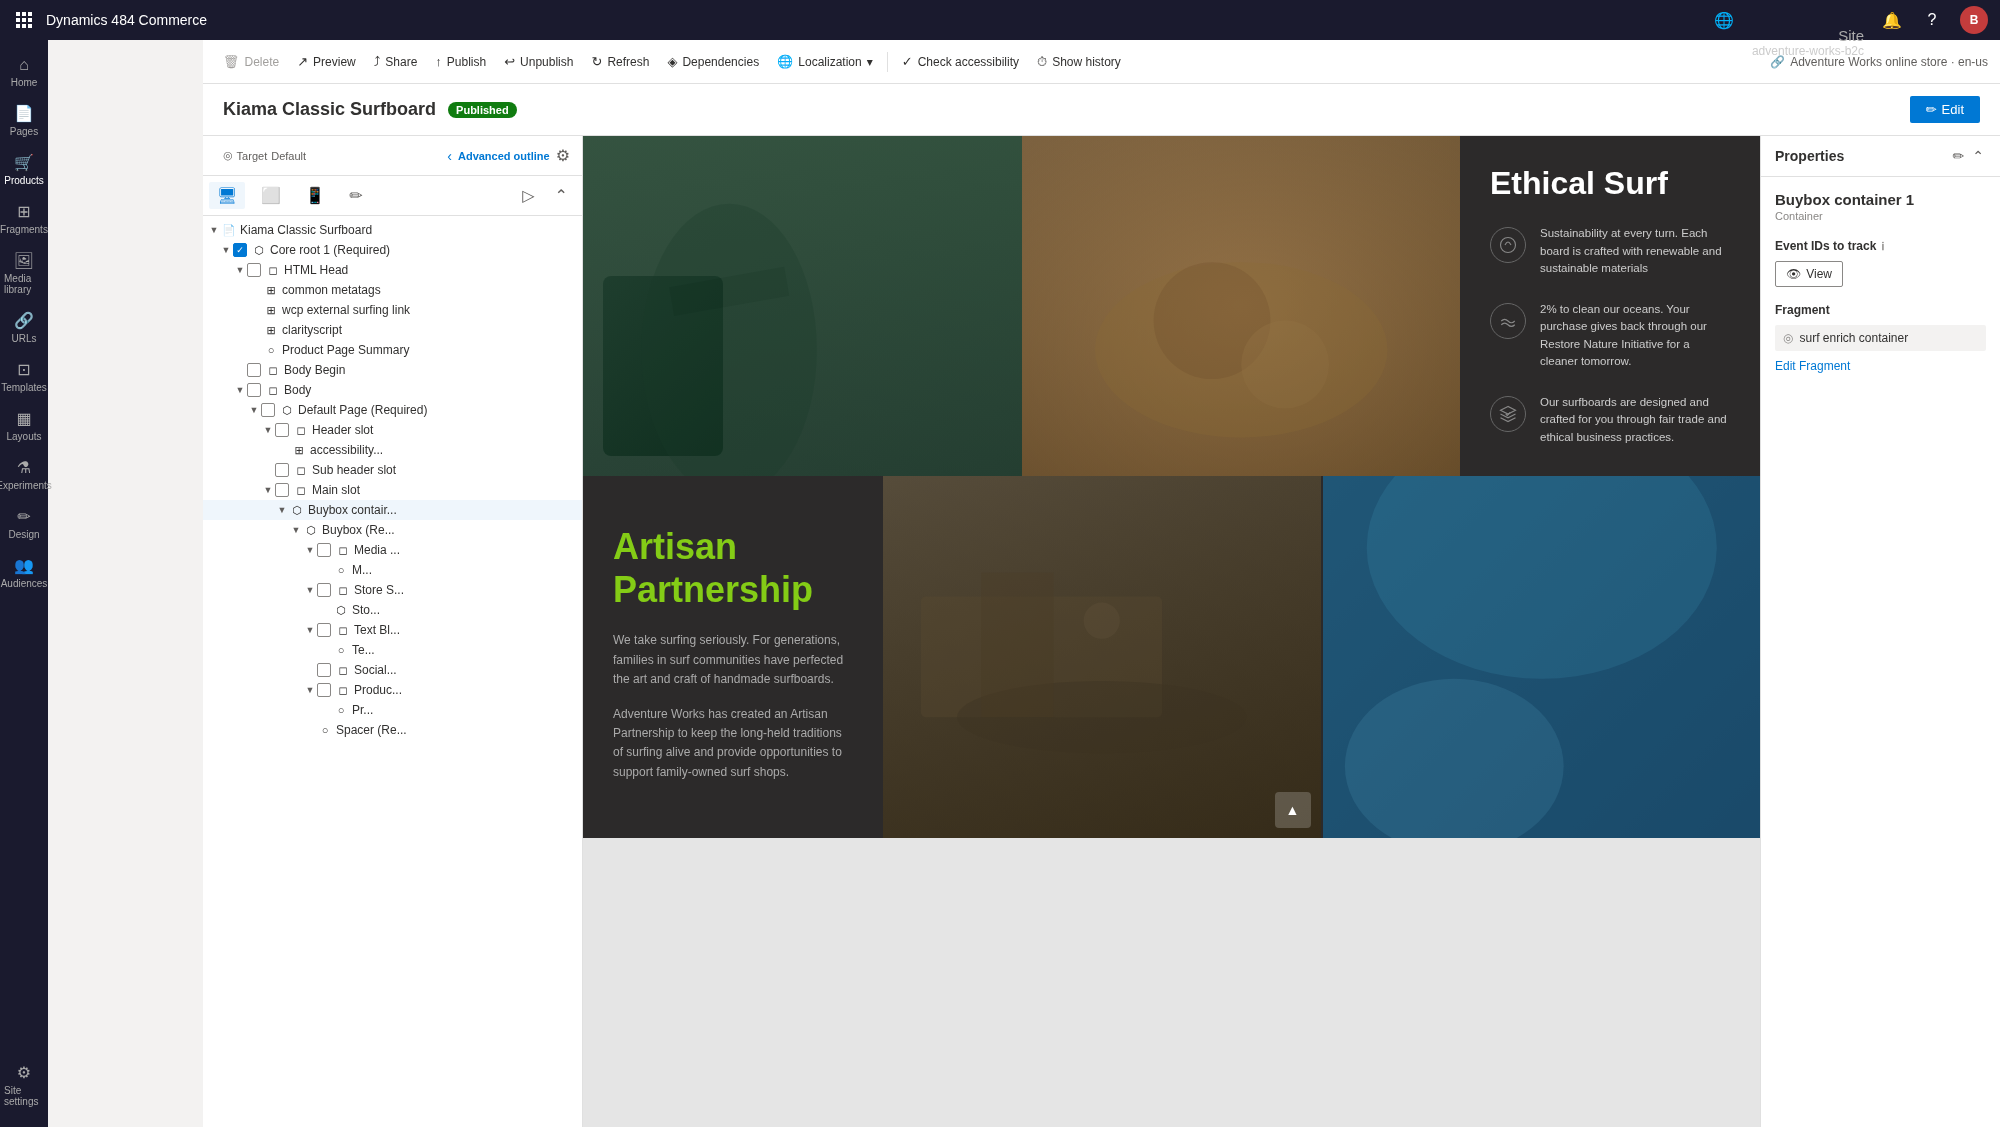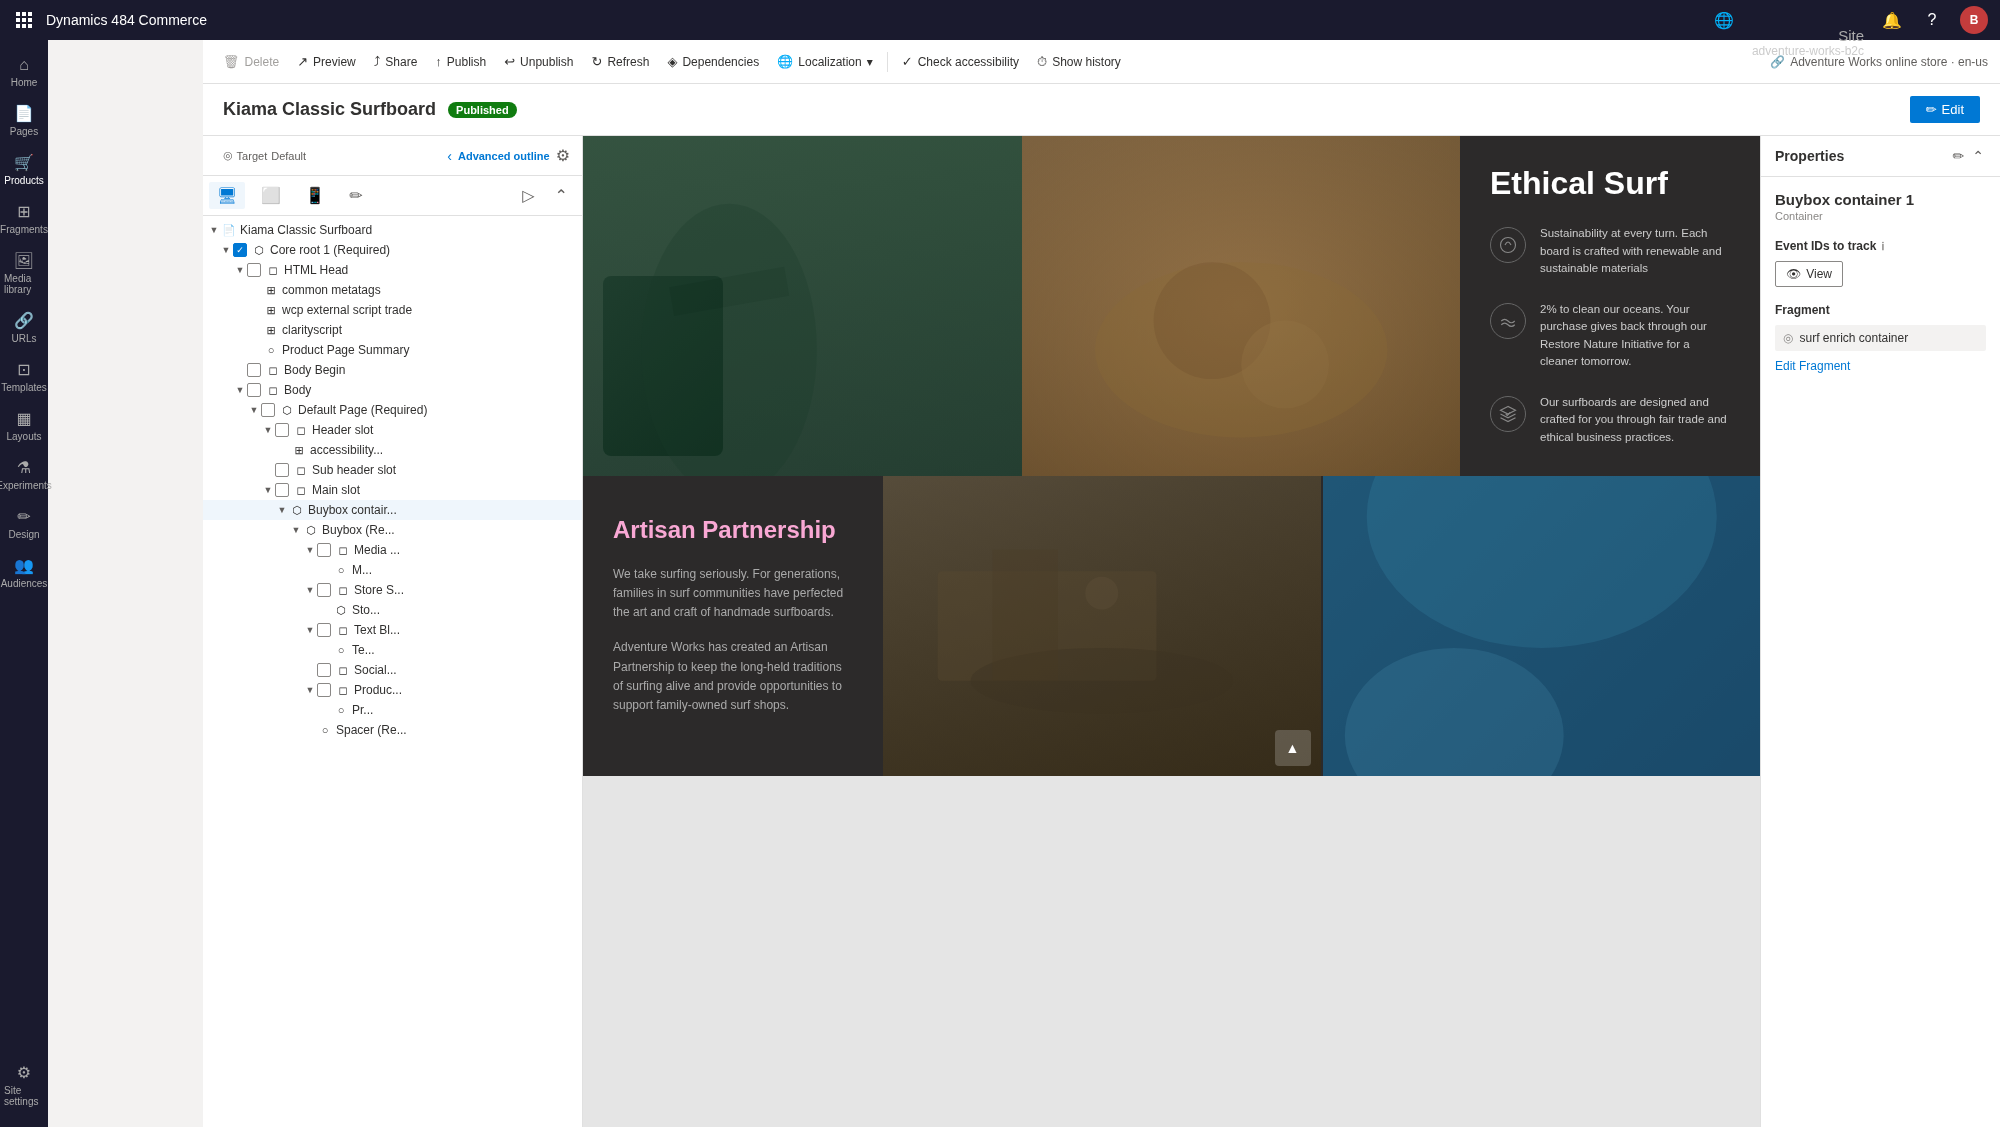--- a/index.html
+++ b/index.html
@@ -297,25 +297,26 @@
       display: flex;
       min-height: 300px;
       background: #2c2a2a;
     }
     .artisan-text {
       width: 300px;
       padding: 40px 30px;
       flex-shrink: 0;
     }
     .artisan-title {
-      font-size: 24px;
+      font-size: 36px;
       font-weight: 700;
-      color: #f9a8d4;
+      color: #84cc16;
       line-height: 1.2;
       margin-bottom: 20px;
+      margin-top: 9px;
     }
     .artisan-desc { font-size: 12px; color: #aaa; line-height: 1.6; margin-bottom: 16px; }
     .artisan-images {
       flex: 1;
       display: flex;
       gap: 2px;
     }
     .artisan-img {
       flex: 1;
       min-height: 280px;
@@ -609,21 +610,21 @@
         <span class="tree-label">HTML Head</span>
       </div>
       <div class="tree-item" style="padding-left:46px;">
         <span class="tree-chevron" style="width:14px;"></span>
         <span class="tree-icon">⊞</span>
         <span class="tree-label">common metatags</span>
       </div>
       <div class="tree-item" style="padding-left:46px;">
         <span class="tree-chevron" style="width:14px;"></span>
         <span class="tree-icon">⊞</span>
-        <span class="tree-label">wcp external script trade</span>
+        <span class="tree-label">wcp external surfing link</span>
       </div>
       <div class="tree-item" style="padding-left:46px;">
         <span class="tree-chevron" style="width:14px;"></span>
         <span class="tree-icon">⊞</span>
         <span class="tree-label">clarityscript</span>
       </div>
       <div class="tree-item" style="padding-left:46px;">
         <span class="tree-chevron" style="width:14px;"></span>
         <span class="tree-icon">○</span>
         <span class="tree-label">Product Page Summary</span>

